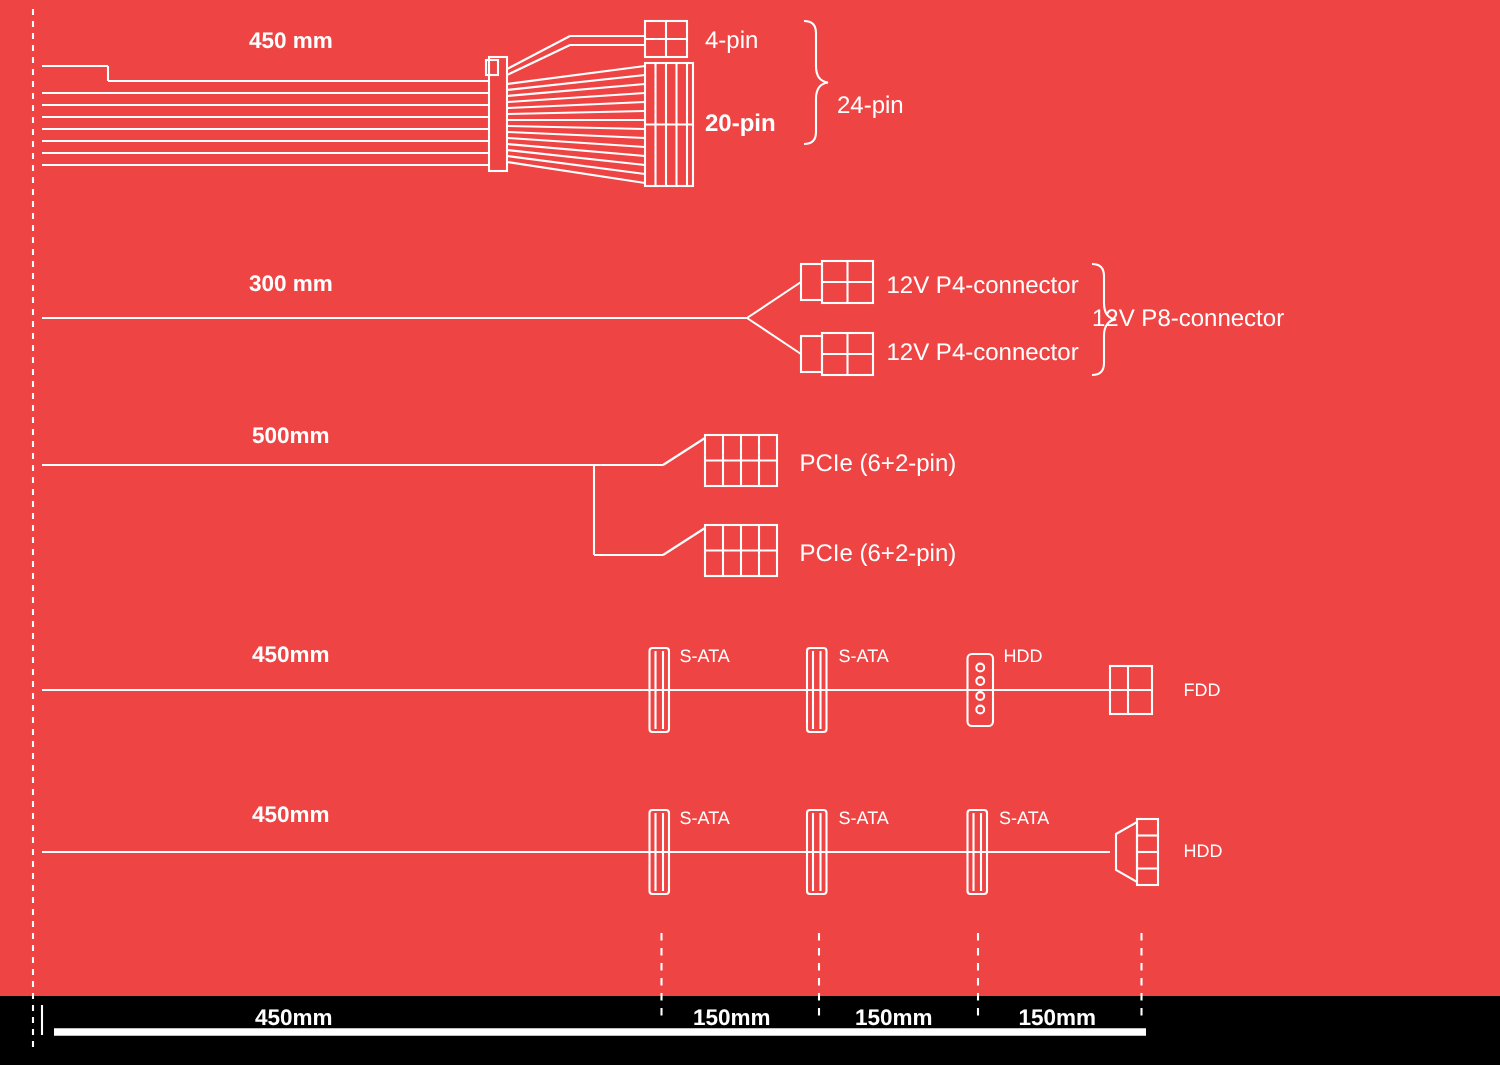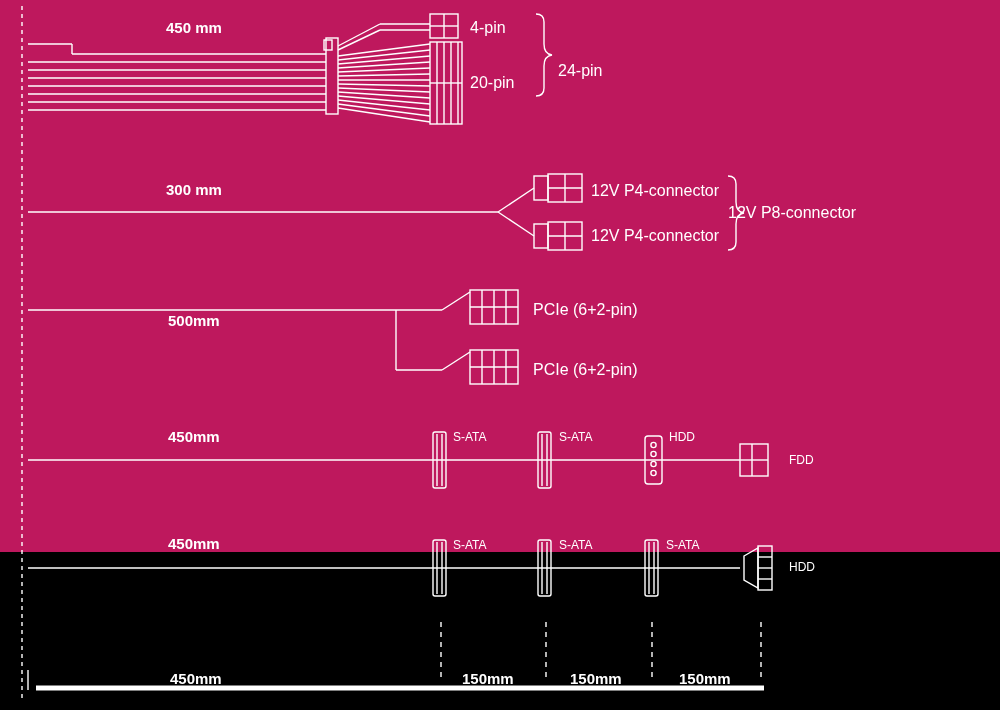--- a/index.html
+++ b/index.html
@@ -10,22 +10,22 @@
   body {
     width: 1000px;
     height: 710px;
     overflow: hidden;
     font-family: "Liberation Sans", sans-serif;
     color: #ffffff;
   }
   #stage {
     position: relative;
     width: 1000px;
-    height: 552px;
-    background: #be185d;
+    height: 664px;
+    background: #ef4444;
   }
   svg.diagram {
     position: absolute;
     left: 0;
     top: 0;
     width: 1000px;
     height: 710px;
   }
   .lbl {
     position: absolute;
@@ -180,29 +180,29 @@
       <line x1="652" y1="622" x2="652" y2="678" stroke-dasharray="5 5"></line>
       <line x1="761" y1="622" x2="761" y2="678" stroke-dasharray="5 5"></line>
 
       <line x1="28" y1="670" x2="28" y2="690" stroke-width="1.4"></line>
       <line x1="36" y1="688" x2="764" y2="688" stroke-width="5"></line>
     </g>
   </svg>
 
   <div class="lbl lbl-bold" style="left:166px; top:20px;">450 mm</div>
   <div class="lbl" style="left:470px; top:20px;">4-pin</div>
-  <div class="lbl" style="left:470px; top:75px;">20-pin</div>
+  <div class="lbl" style="left:470px; top:75px;font-weight:bold;">20-pin</div>
   <div class="lbl" style="left:558px; top:63px;text-align:center;">24-pin</div>
 
   <div class="lbl lbl-bold" style="left:166px; top:182px;">300 mm</div>
   <div class="lbl" style="left:591px; top:183px;">12V P4-connector</div>
   <div class="lbl" style="left:591px; top:228px;">12V P4-connector</div>
   <div class="lbl" style="left:728px; top:205px;">12V P8-connector</div>
 
-  <div class="lbl lbl-bold" style="left:168px; top:283px;margin-top:30px;">500mm</div>
+  <div class="lbl lbl-bold" style="left:168px; top:283px;">500mm</div>
   <div class="lbl" style="left:533px; top:302px;">PCIe (6+2-pin)</div>
   <div class="lbl" style="left:533px; top:362px;">PCIe (6+2-pin)</div>
 
   <div class="lbl lbl-bold" style="left:168px; top:429px;">450mm</div>
   <div class="lbl lbl-sm" style="left:453px; top:431px;">S-ATA</div>
   <div class="lbl lbl-sm" style="left:559px; top:431px;">S-ATA</div>
   <div class="lbl lbl-sm" style="left:669px; top:431px;">HDD</div>
   <div class="lbl lbl-sm" style="left:789px; top:454px;">FDD</div>
 
   <div class="lbl lbl-bold" style="left:168px; top:536px;">450mm</div>

